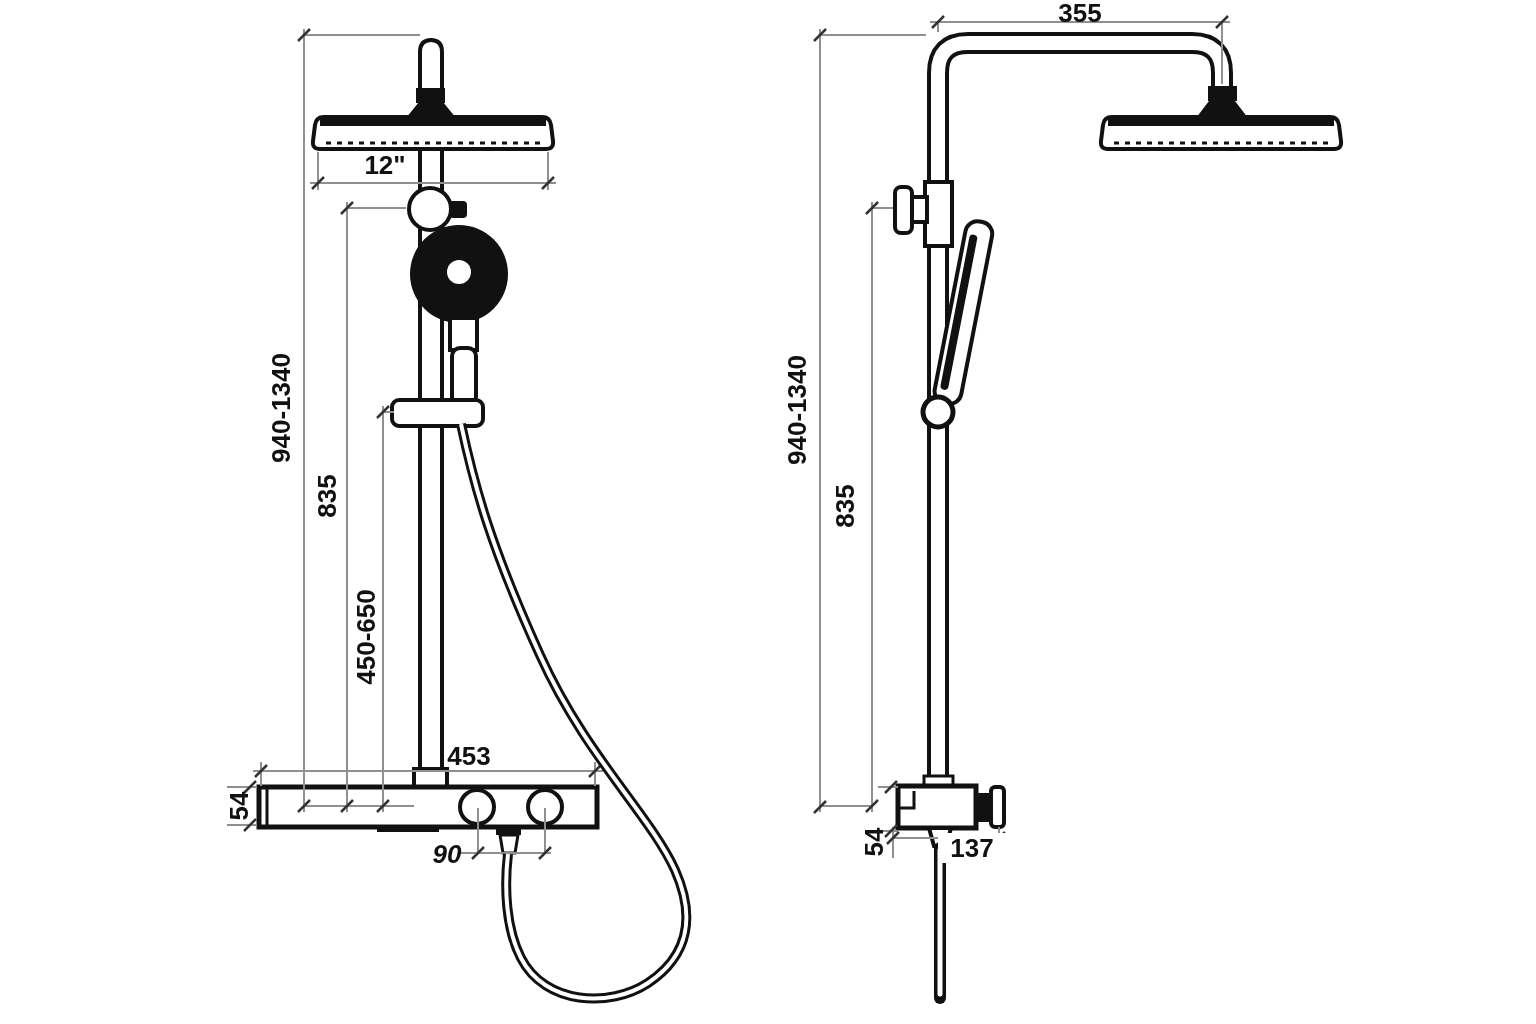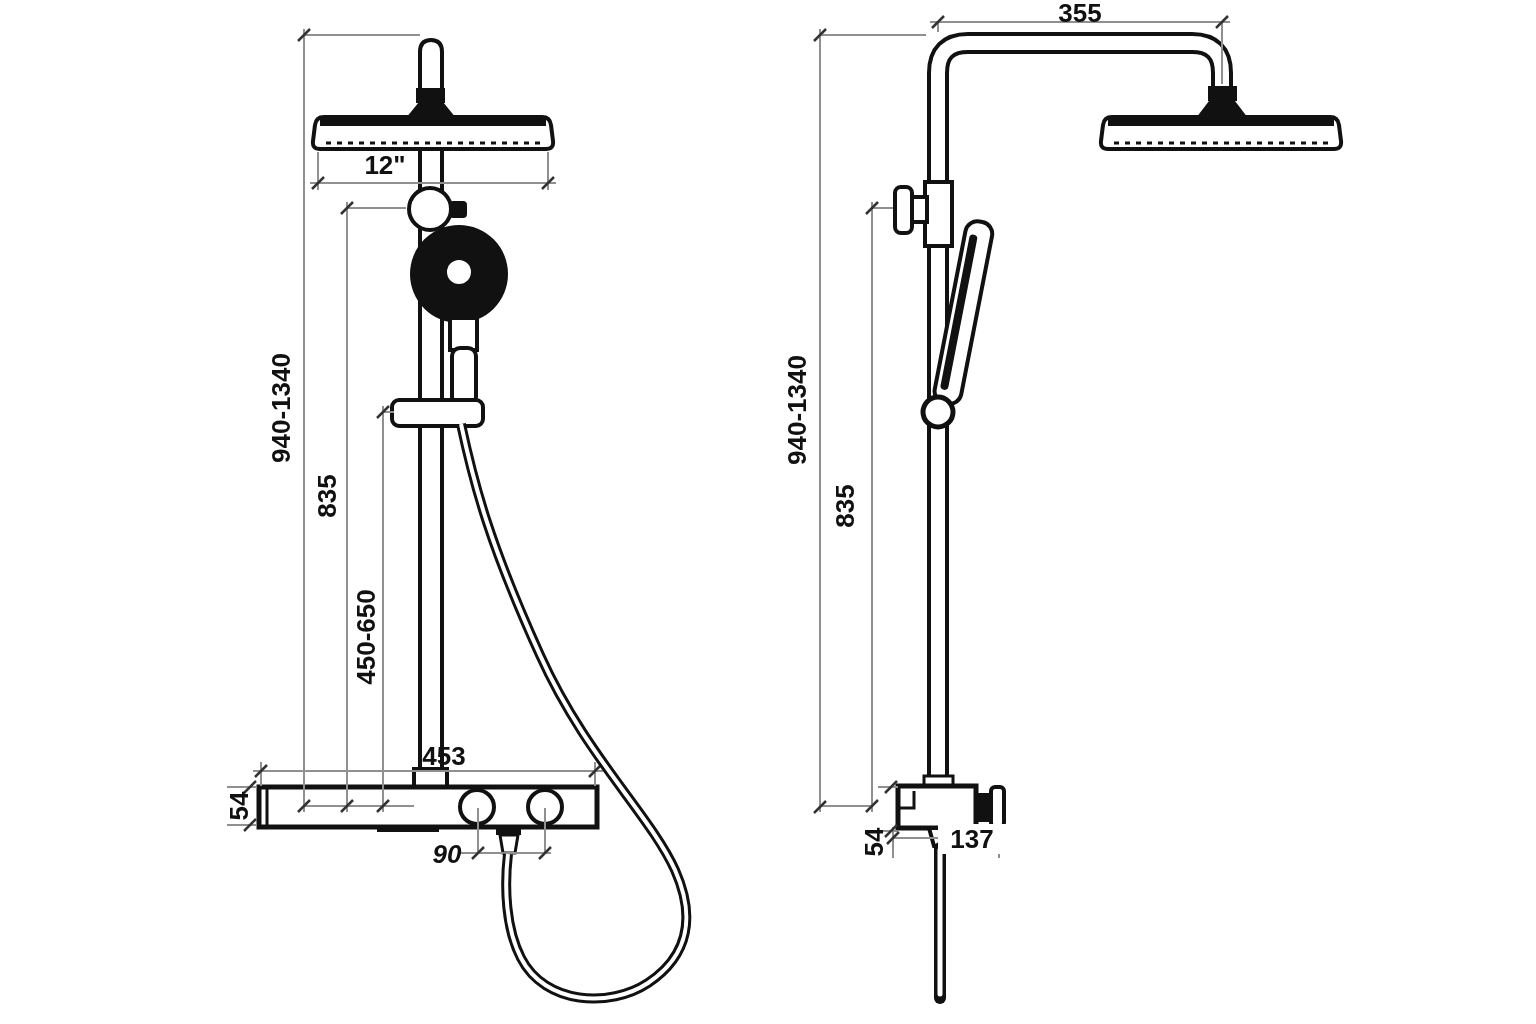--- a/index.html
+++ b/index.html
@@ -17,21 +17,21 @@
     font-weight:bold;
     font-size:26px;
     line-height:30px;
     height:30px;
     color:#111;
     text-align:center;
     white-space:nowrap;
     letter-spacing:0px;
   }
   .rot { transform:rotate(-90deg); transform-origin:center center; }
-  .bg-white { background:#ffffff; }
+  .bg-white { background:#ffffff;margin-top:9px; }
 </style>
 </head>
 <body>
 
 <div class="canvas">
 
 <svg width="1536" height="1024" viewBox="0 0 1536 1024">
 
   <g>
 
@@ -157,21 +157,21 @@
 </svg>
 
 <div class="dim-label" style="left:345px; top:150px; width:80px;">12"</div>
 
 <div class="dim-label rot" style="left:201px; top:393px; width:160px;">940-1340</div>
 
 <div class="dim-label rot" style="left:287px; top:481px; width:80px;">835</div>
 
 <div class="dim-label rot" style="left:296px; top:622px; width:140px;">450-650</div>
 
-<div class="dim-label" style="left:404px; top:741px; width:80px;">453</div>
+<div class="dim-label" style="left:429px; top:741px; width:80px;">453</div>
 
 <div class="dim-label rot" style="left:209px; top:791px; width:60px;">54</div>
 
 <div class="dim-label" style="left:417px; top:839px; width:60px;font-style:italic;">90</div>
 
 <div class="dim-label" style="left:1040px; top:-2px; width:80px;">355</div>
 
 <div class="dim-label rot" style="left:717px; top:395px; width:160px;">940-1340</div>
 
 <div class="dim-label rot" style="left:805px; top:491px; width:80px;">835</div>

